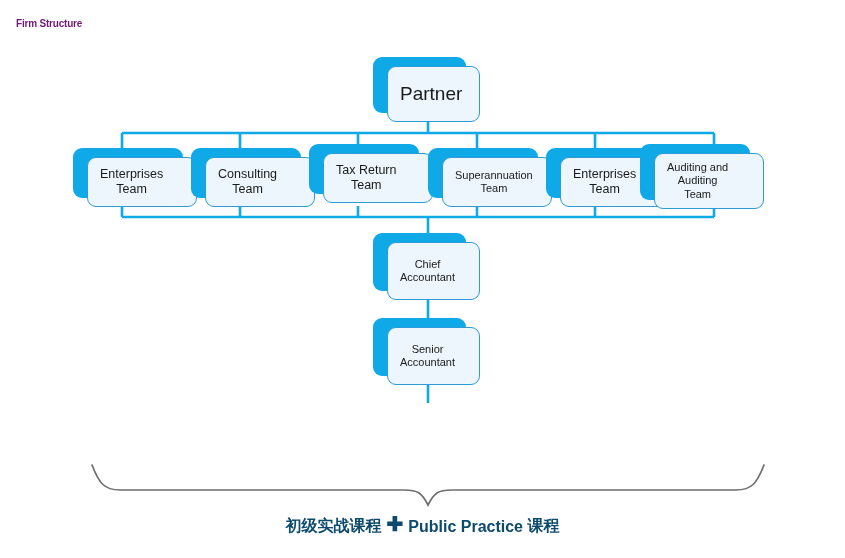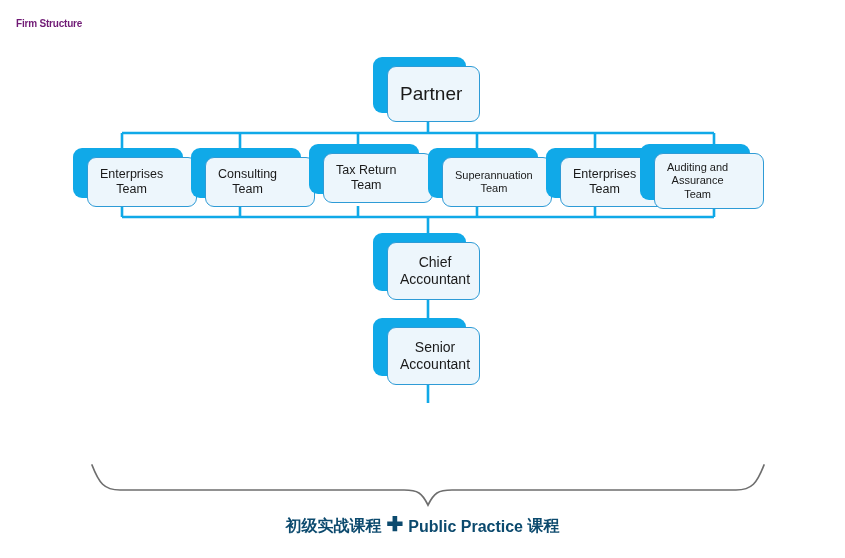--- a/index.html
+++ b/index.html
@@ -67,21 +67,21 @@
   .node.partner .face {
     font-size: 19px;
   }
   .node.team .face {
     font-size: 12.5px;
   }
   .node.team.small .face {
     font-size: 11px;
   }
   .node.acct .face {
-    font-size: 14px;
+    font-size: 11px;
   }
   
   #brace {
     position: absolute;
     left: 0;
     top: 455px;
     width: 845px;
     height: 55px;
   }
   #caption {
@@ -195,21 +195,21 @@
         <span>Team</span>
       </div>
     </div>
   </div>
 
   <div class="node team small" style="left:640px; top:144px; width:110px; height:56px;">
     <div class="shadow"></div>
     <div class="face">
       <div>
         <span>Auditing and</span><br>
-        <span>Assurance</span><br>
+        <span>Auditing</span><br>
         <span>Team</span>
       </div>
     </div>
   </div>
 
   <div class="node acct" style="left:373px; top:233px; width:93px; height:58px;">
     <div class="shadow"></div>
     <div class="face">
       <div>
         <span>Chief</span><br>

